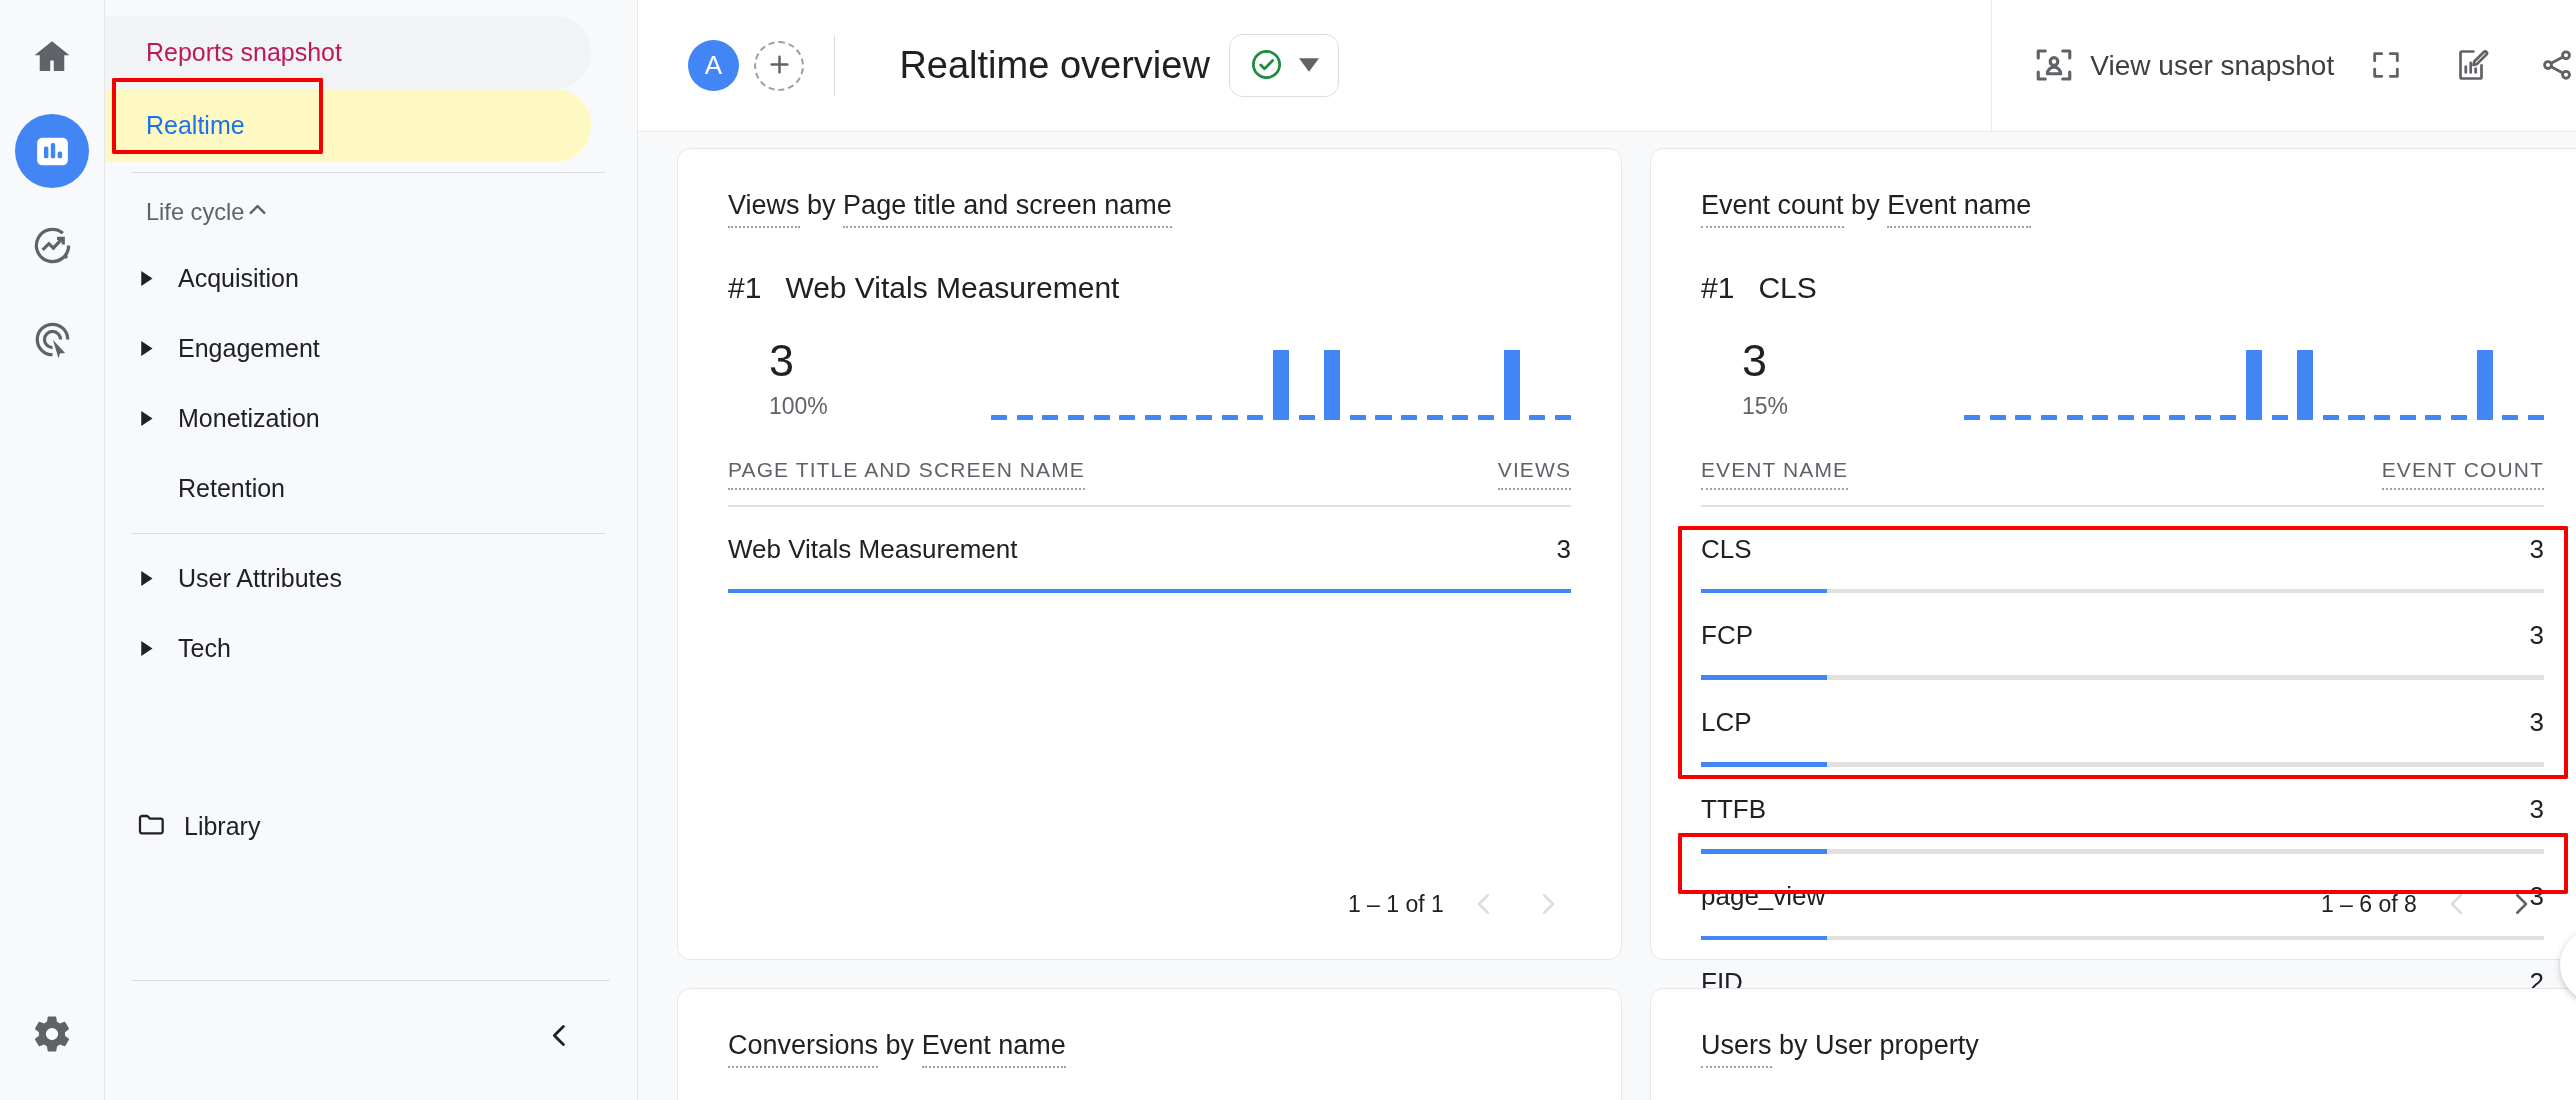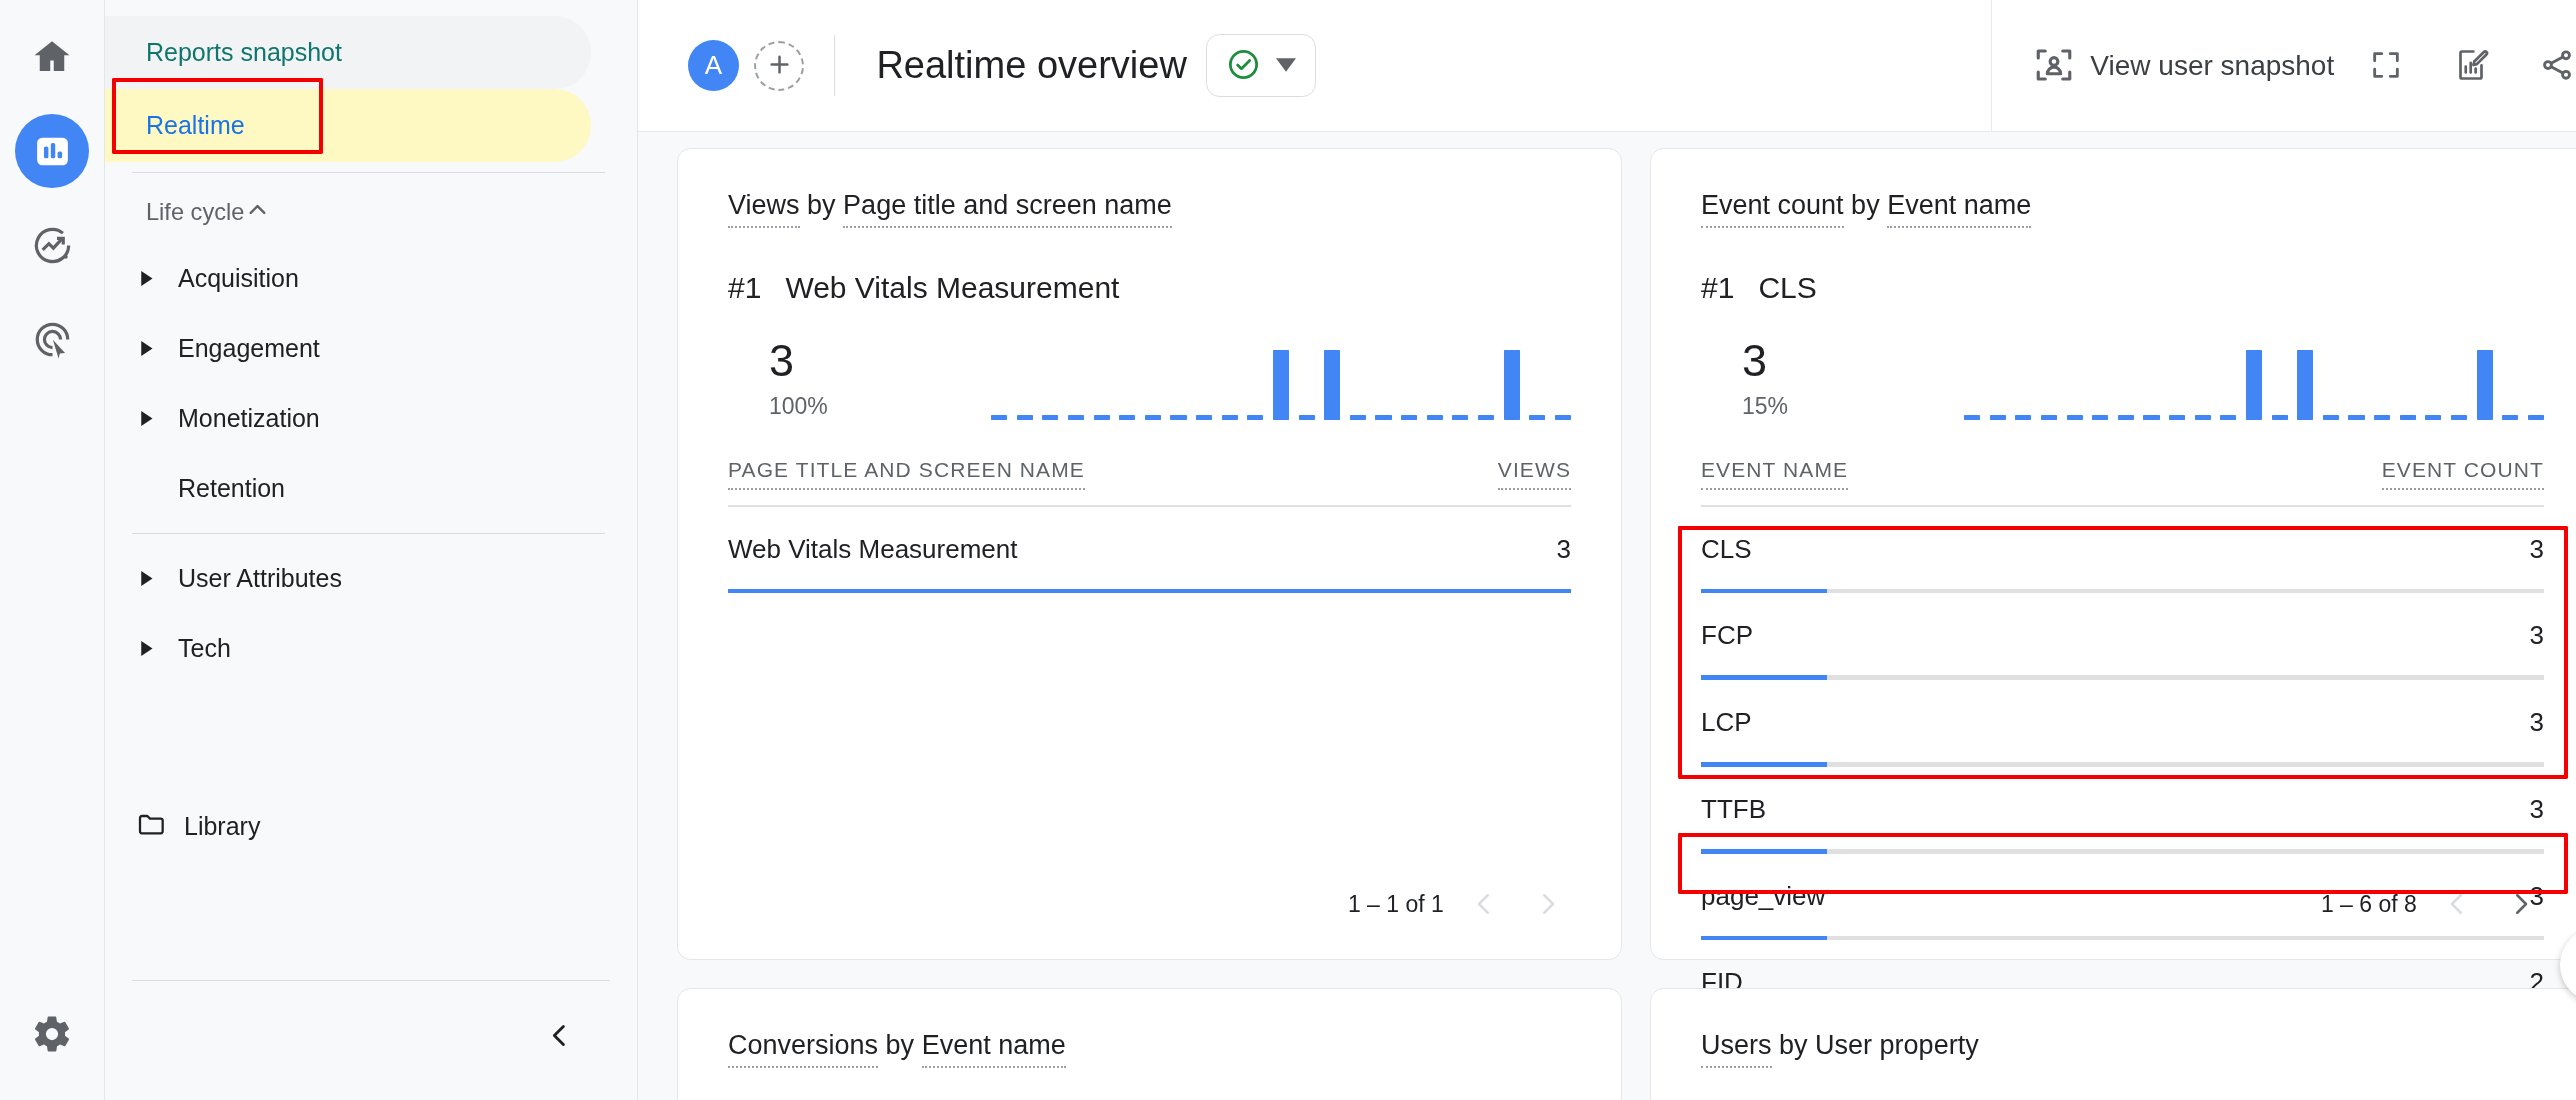--- a/index.html
+++ b/index.html
@@ -37,21 +37,21 @@
     background: #f8f9fa;
     border-right: 1.4px solid #e4e6e8;
     position: relative;
     padding-top: 16px;
   }
   .nav-pill {
     height: 73px; margin: 0 0 0 0; width: 486px;
     display: flex; align-items: center;
     border-radius: 0 36px 36px 0;
     padding-left: 41px;
-    font-size: 25px; color: #0f766e;
+    font-size: 25px; color: #be185d;
     cursor: pointer; position: relative;
   }
   .nav-pill.gray { background: #f1f3f4; }
   .nav-pill.blue { background: #fef9c3; color: #1a73e8; }
   .divider { height: 1.4px; background: #dadce0; margin: 9.5px 27px 9.5px 27px; width: 473px; }
 
   .group-head {
     display: flex; align-items: center; 
     padding: 0 42px 0 41px; height: 61px;
     font-size: 23.6px; color: #5f6368;
@@ -102,21 +102,21 @@
     display: flex; align-items: center; justify-content: center;
     font-size: 26px; margin-left: 50px; cursor: pointer;
   }
   .add-comp {
     width: 50px; height: 50px; border-radius: 50%;
     border: 2px dashed #9aa0a6; margin-left: 15px;
     display: flex; align-items: center; justify-content: center;
     cursor: pointer; color: #5f6368;
   }
   .vsep { width: 1.4px; height: 61px; background: #dadce0; margin-left: 30px; }
-  .page-title { font-size: 38px; color: #202124; margin-left: 41px; white-space: nowrap; }
+  .page-title { font-size: 38px; color: #202124; margin-left: 64px; white-space: nowrap; }
   .status-chip {
     margin-left: 19px; height: 63px; min-width: 101px;
     border: 1.4px solid #dadce0; border-radius: 13.5px;
     display: flex; align-items: center; gap: 15px;
     padding: 0 19px; background: #fff; cursor: pointer;
   }
   .topbar-right {
     position: absolute; right: 0; top: 0; height: 132px;
     display: flex; align-items: center; padding-right: 43px;
     border-left: 1.4px solid #e8eaed; padding-left: 41px;

